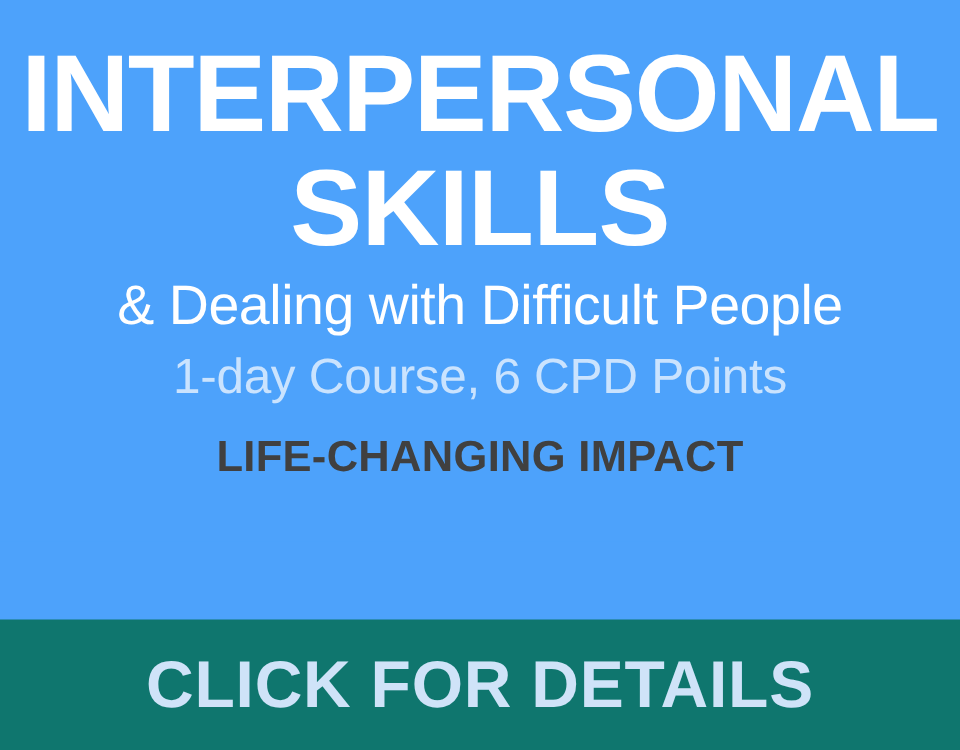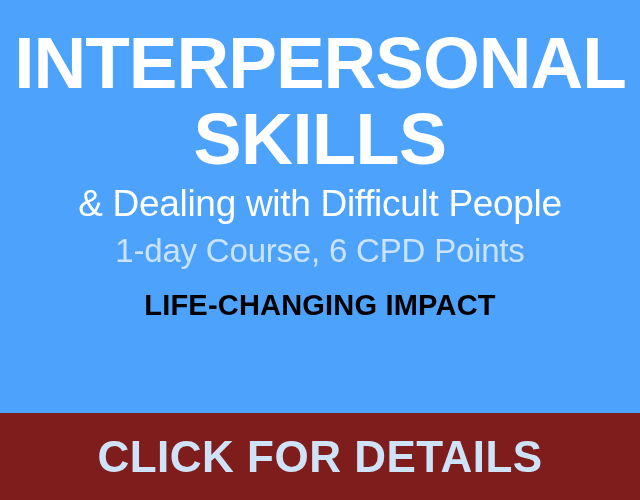--- a/index.html
+++ b/index.html
@@ -62,35 +62,35 @@
     line-height: 36px;
     letter-spacing: -0.2px;
     text-align: right;
     white-space: nowrap;
   }
   .detail-line.second {
     margin-top: 15px;
   }
   .impact-line {
     margin-top: 20px;
-    color: #000000;
+    color: #404040;
     font-weight: 700;
     font-size: 29px;
     line-height: 32px;
     letter-spacing: 0.2px;
     text-align: center;
     white-space: nowrap;
   }
   .cta-bar {
     position: absolute;
     left: 0;
     top: 413px;
     width: 640px;
     height: 87px;
-    background: #7f1d1d;
+    background: #0f766e;
     display: flex;
     align-items: center;
     justify-content: center;
     cursor: pointer;
   }
   .cta-label {
     color: #cfe3f8;
     font-weight: 700;
     font-size: 44px;
     line-height: 48px;

